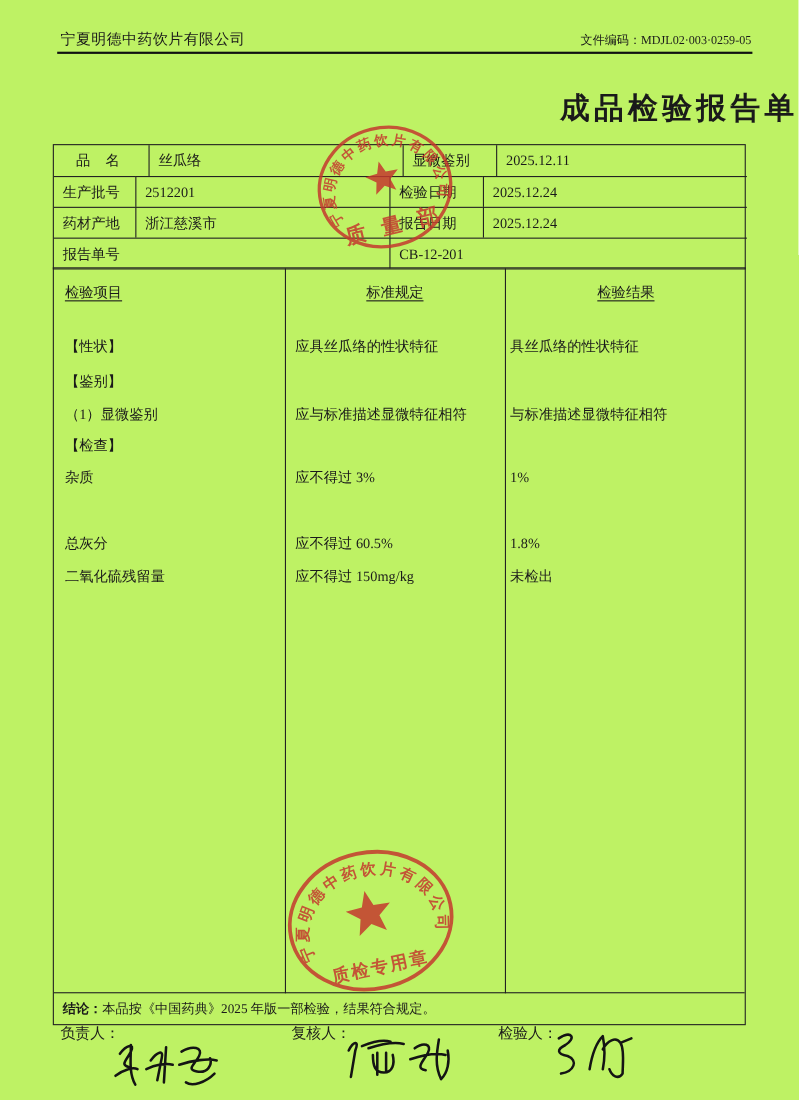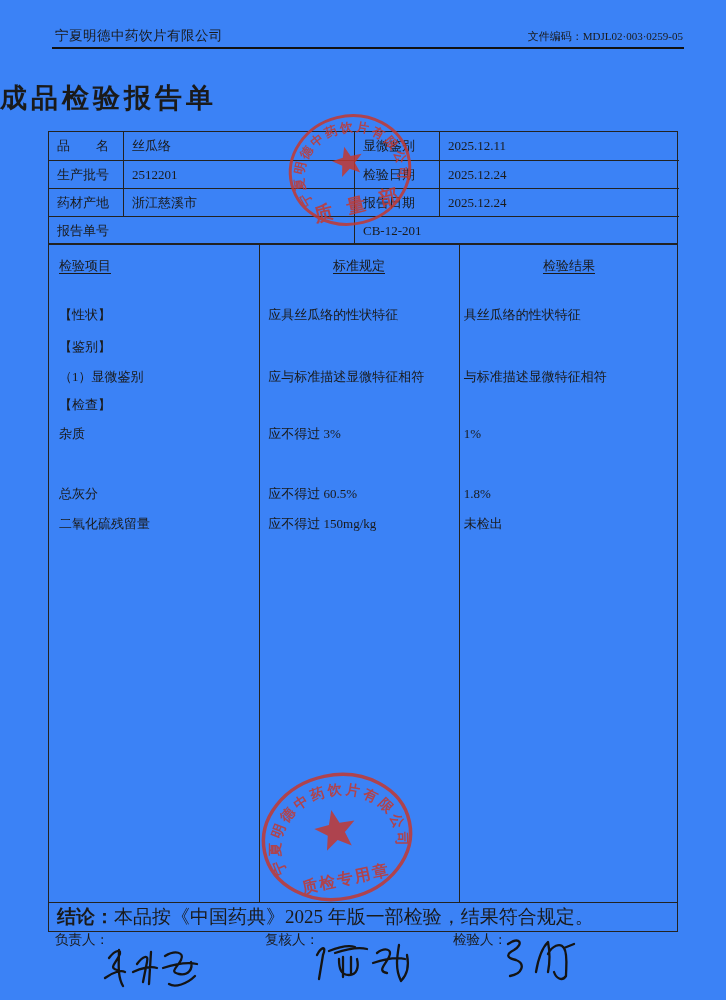--- a/index.html
+++ b/index.html
@@ -1,52 +1,52 @@
 <!DOCTYPE html>
 <html><head>
 <meta charset="utf-8">
 <style>
   html,body{margin:0;padding:0;background:#ffffff;}
   .page{
-    position:relative;width:726px;height:1000px;background:#3b82f6;overflow:hidden;
+    position:relative;width:726px;height:1000px;background:#bef264;overflow:hidden;
     font-family:"Liberation Serif","DejaVu Serif",serif;color:#1a1a1a;
   }
   
   .hdr-company{position:absolute;left:55px;top:27px;font-size:13.5px;letter-spacing:.5px;}
   .hdr-code{position:absolute;right:43px;top:29px;font-size:11px;}
   .hdr-rule{position:absolute;left:52px;top:47px;width:632px;height:2px;background:#111;}
-  .title{position:absolute;left:0;top:80px;width:726px;margin:0;text-align:left;
+  .title{position:absolute;left:0;top:80px;width:726px;margin:0;text-align:right;
          font-size:27px;font-weight:bold;letter-spacing:4px;}
   
   .info{position:absolute;left:48px;top:131px;width:630px;display:grid;
         grid-template-columns:74px 231px 85px 240px;grid-auto-rows:28px;
         border:1.5px solid #222;box-sizing:border-box;font-size:13px;}
   .ic{border-left:1px solid #222;border-top:1px solid #222;box-sizing:border-box;
       padding-left:8px;line-height:27px;white-space:nowrap;overflow:hidden;}
   .ic.nl{border-left:none;}
-  .ic.nt{border-top:none;}
+  .ic.nt{border-top:none;margin-left:12px;}
   .ic.justify{text-align:justify;text-align-last:justify;padding-right:14px;}
   .ic.span2a{grid-column:1/3;}
   .ic.span2b{grid-column:3/5;}
   
   .main{position:absolute;left:48px;top:243px;width:630px;height:689px;
         border:1.5px solid #222;box-sizing:border-box;font-size:13px;}
   .colline{position:absolute;top:0;width:1px;height:659px;background:#222;}
   .colline.l1{left:210px;}
   .colline.l2{left:410px;}
   .th{position:absolute;top:13px;text-decoration:underline;text-underline-offset:3px;}
   .th1{left:10px;}
   .th2{left:210px;width:200px;text-align:center;}
   .th3{left:410px;width:220px;text-align:center;}
   .trow{position:absolute;left:0;width:100%;display:flex;height:22px;line-height:22px;justify-content:center;}
   .trow .c1{width:210px;padding-left:10px;box-sizing:border-box;white-space:nowrap;}
   .trow .c2{width:200px;padding-left:10px;box-sizing:border-box;white-space:nowrap;}
   .trow .c3{width:220px;padding-left:6px;box-sizing:border-box;white-space:nowrap;}
   .concl{position:absolute;left:0;bottom:0;width:100%;height:29px;line-height:28px;
-         border-top:1px solid #222;box-sizing:border-box;padding-left:8px;font-size:19px;}
+         border-top:1px solid #222;box-sizing:border-box;padding-left:8px;font-size:12px;}
   .concl b{font-weight:bold;}
   
   .siglabel{position:absolute;font-size:13.5px;top:931px;}
   .sigpic{position:absolute;}
   .sigpic path{fill:none;stroke:#141414;stroke-width:2.3;stroke-linecap:round;stroke-linejoin:round;}
   
   .stamp{position:absolute;opacity:.84;}
   .stamp .ink{fill:none;stroke:#c5382e;}
   .stamp text{fill:#c5382e;font-family:"Liberation Serif","DejaVu Serif",serif;font-weight:bold;}
   .stamp polygon{fill:#c5382e;}

